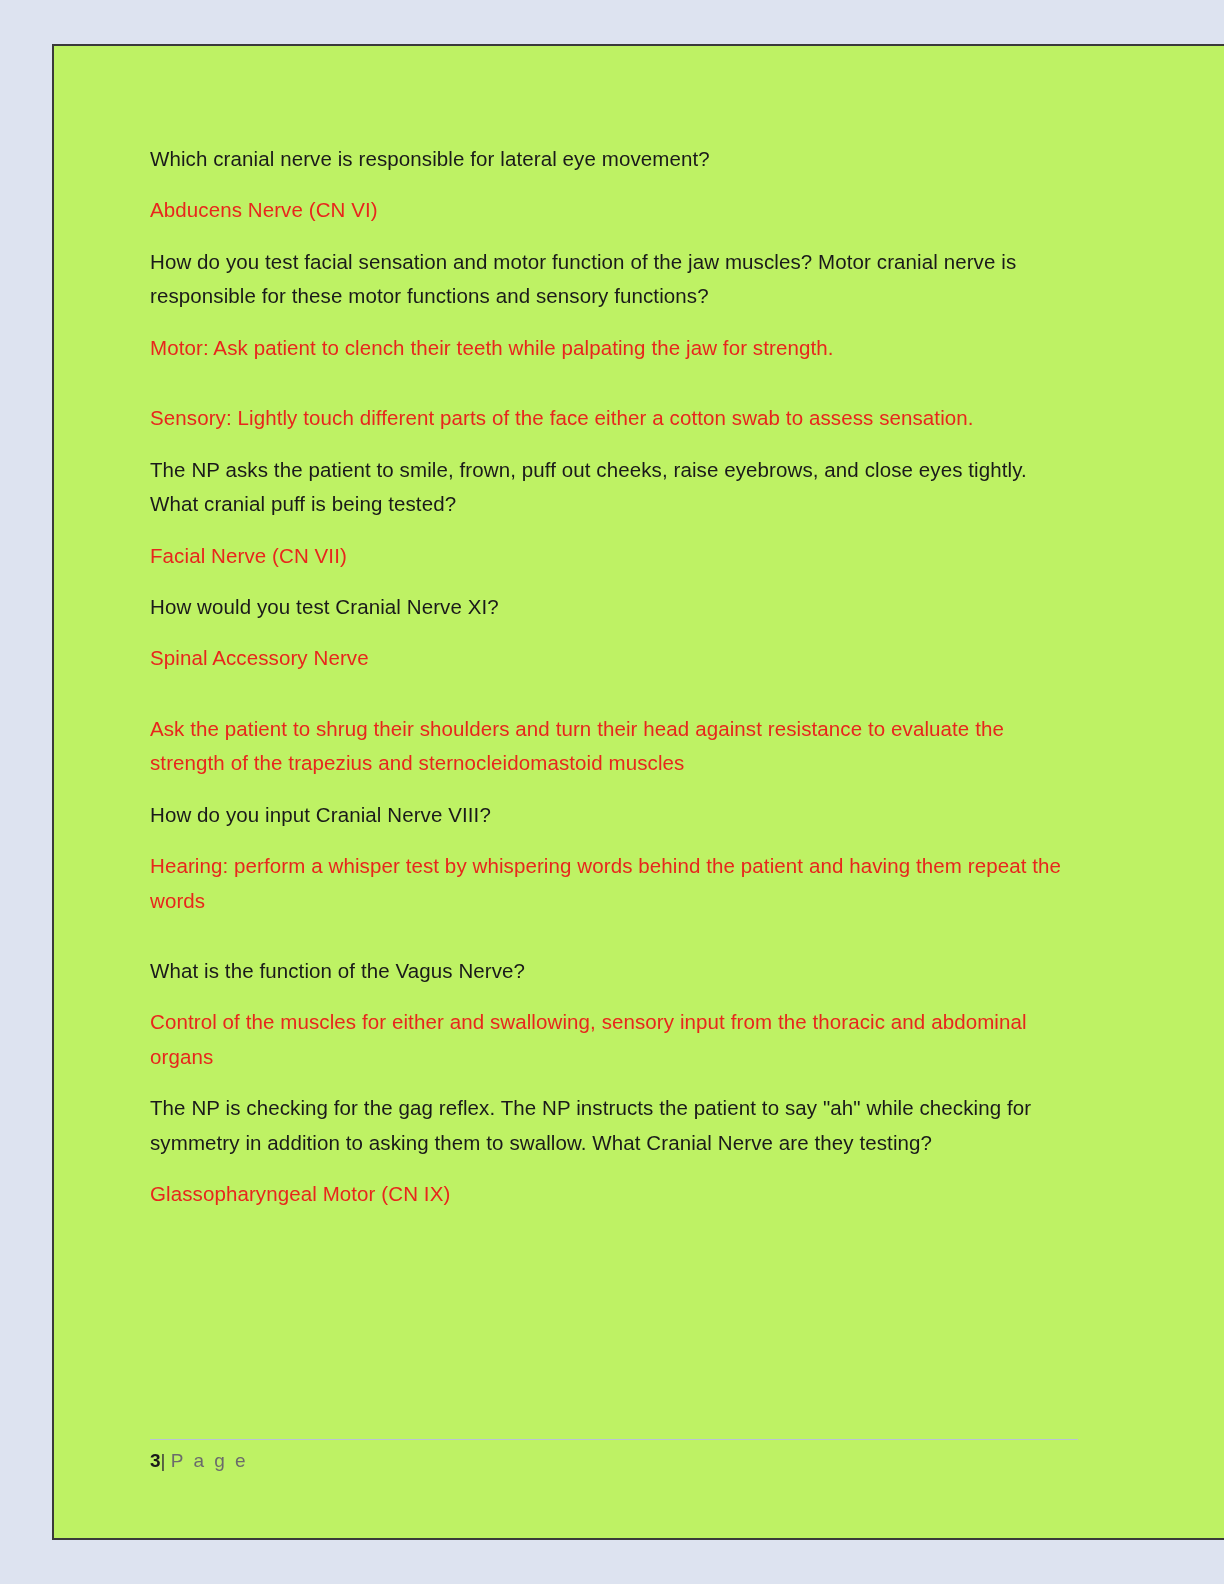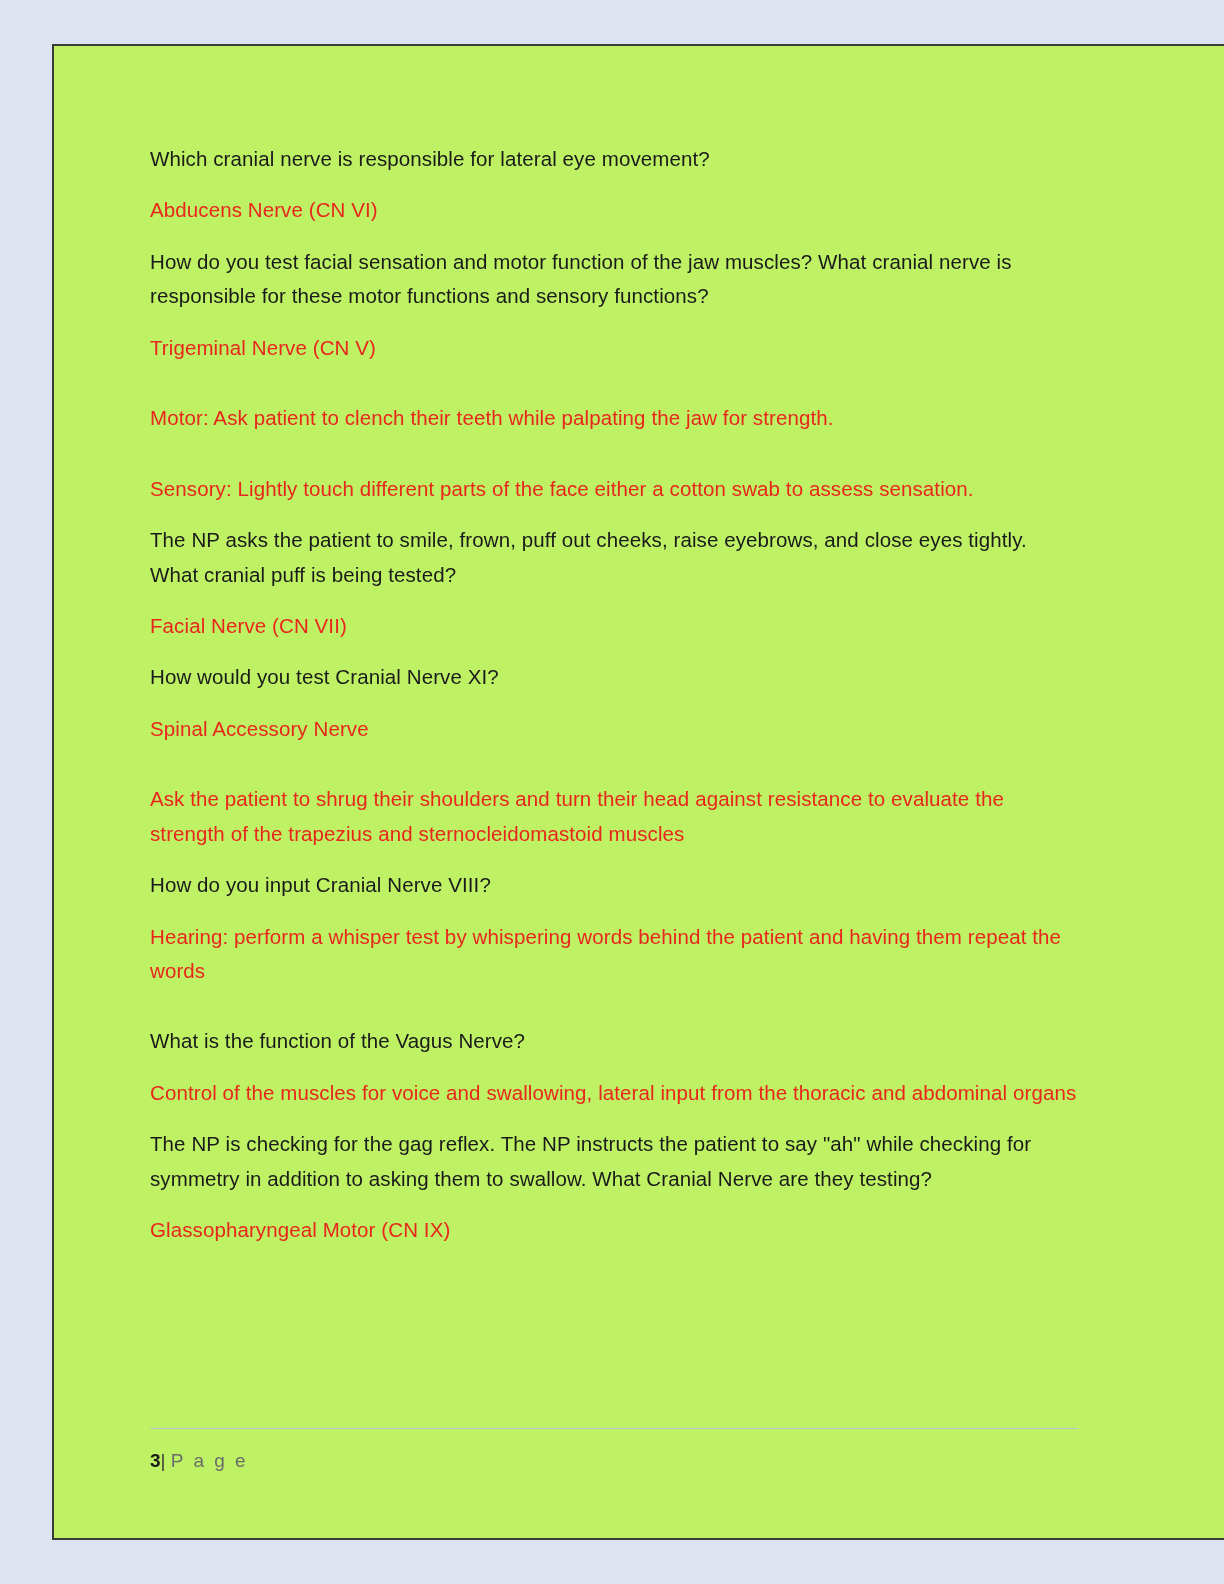--- a/index.html
+++ b/index.html
@@ -46,21 +46,21 @@
   }
   p.gap {
     margin-bottom: 36px;
   }
   .footer {
     position: absolute;
     left: 96px;
     bottom: 66px;
     width: 928px;
     border-top: 1px solid #b9c2d6;
-    padding-top: 21px;
+    padding-top: 10px;
   }
   .footer .pg {
     font-size: 19px;
     color: #3a3a3a;
   }
   .footer .pgnum {
     font-weight: bold;
     color: #1a1a1a;
   }
   .footer .pglabel {
@@ -69,33 +69,32 @@
   }
 </style>
 </head>
 <body>
 
 <div class="page">
 
   <div class="content">
     <p class="q">Which cranial nerve is responsible for lateral eye movement?</p>
     <p class="a">Abducens Nerve (CN VI)</p>
-    <p class="q">How do you test facial sensation and motor function of the jaw muscles? What cranial nerve is responsible for these motor functions and sensory functions?</p>
-    <p class="a gap">Trigeminal Nerve (CN V)</p>
+    <p class="q">How do you test facial sensation and motor function of the jaw muscles? Motor cranial nerve is responsible for these motor functions and sensory functions?</p>
     <p class="a gap">Motor: Ask patient to clench their teeth while palpating the jaw for strength.</p>
     <p class="a">Sensory: Lightly touch different parts of the face either a cotton swab to assess sensation.</p>
     <p class="q">The NP asks the patient to smile, frown, puff out cheeks, raise eyebrows, and close eyes tightly. What cranial puff is being tested?</p>
     <p class="a">Facial Nerve (CN VII)</p>
     <p class="q">How would you test Cranial Nerve XI?</p>
     <p class="a gap">Spinal Accessory Nerve</p>
     <p class="a">Ask the patient to shrug their shoulders and turn their head against resistance to evaluate the strength of the trapezius and sternocleidomastoid muscles</p>
     <p class="q">How do you input Cranial Nerve VIII?</p>
     <p class="a gap">Hearing: perform a whisper test by whispering words behind the patient and having them repeat the words</p>
     <p class="q">What is the function of the Vagus Nerve?</p>
-    <p class="a">Control of the muscles for voice and swallowing, lateral input from the thoracic and abdominal organs</p>
+    <p class="a">Control of the muscles for either and swallowing, sensory input from the thoracic and abdominal organs</p>
     <p class="q">The NP is checking for the gag reflex. The NP instructs the patient to say "ah" while checking for symmetry in addition to asking them to swallow. What Cranial Nerve are they testing?</p>
     <p class="a">Glassopharyngeal Motor (CN IX)</p>
   </div>
 
   <div class="footer">
     <span class="pg"><span class="pgnum">3</span><span class="pgsep">|</span> <span class="pglabel">P a g e</span></span>
   </div>
 
 </div>
 

